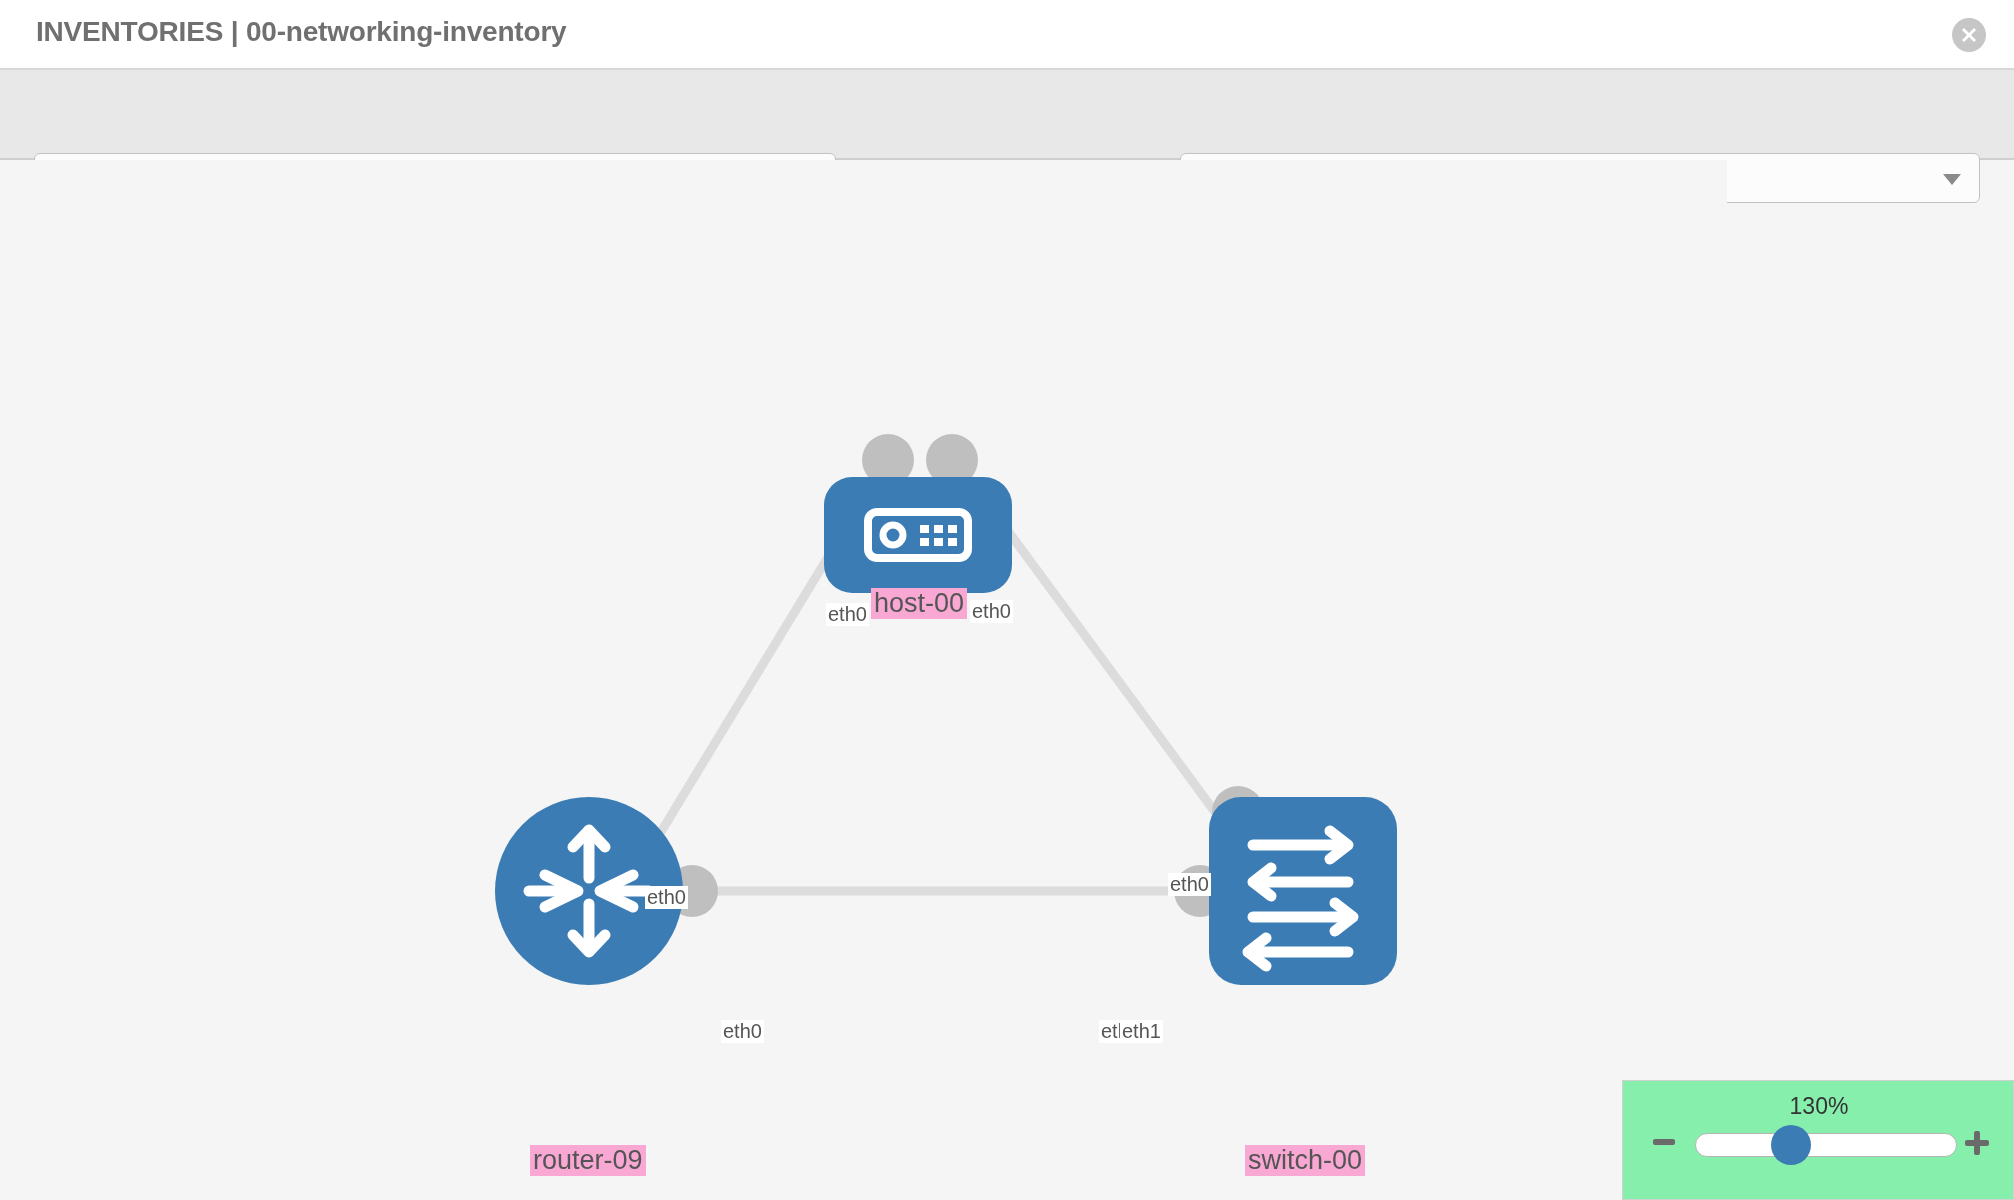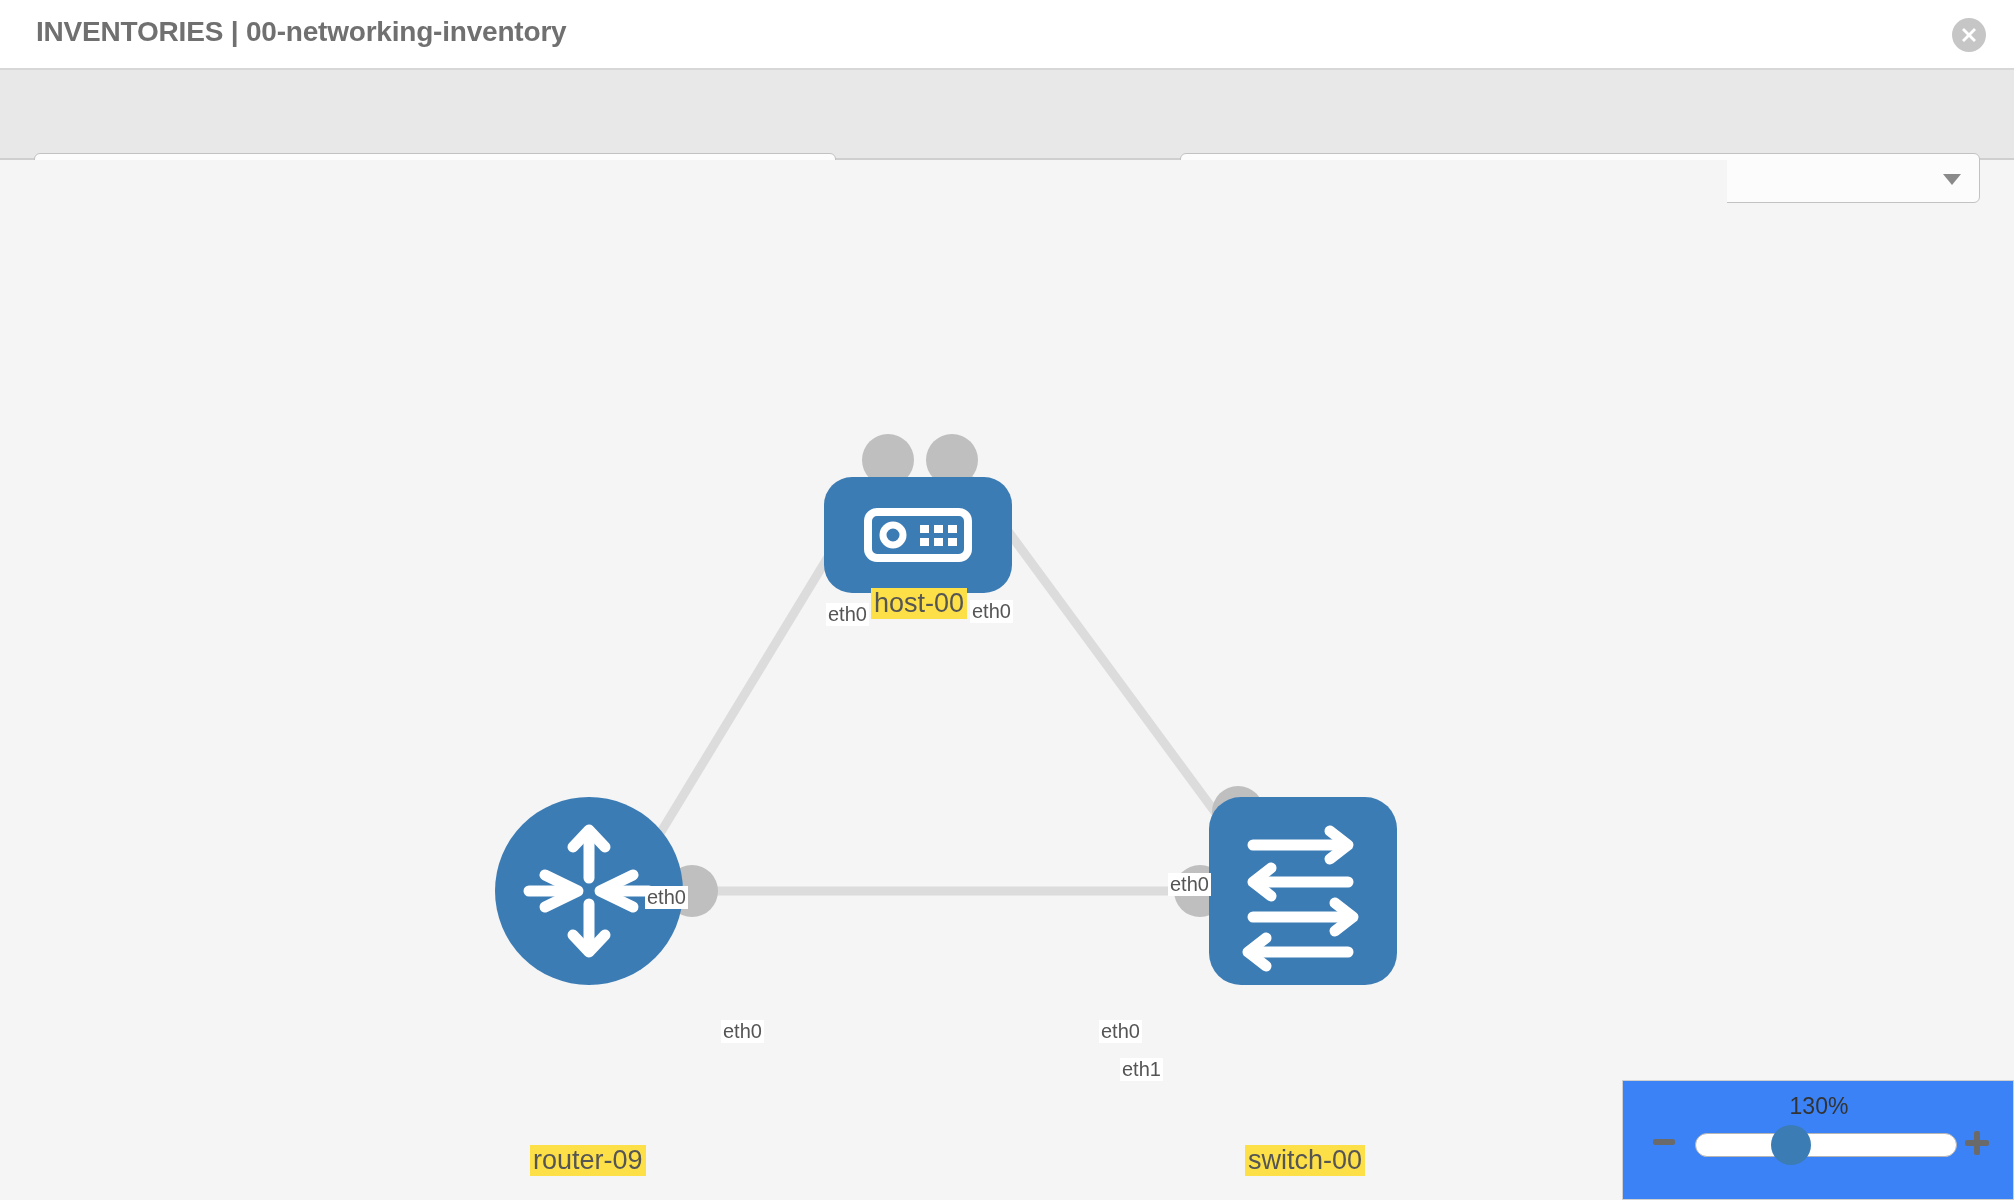--- a/index.html
+++ b/index.html
@@ -71,38 +71,38 @@
     width: 1727px; height: 1040px;
     background: #f5f5f5;
     overflow: hidden;
   }
   #topology-svg { position: absolute; left: 0; top: 0; }
 
   .node-label {
     position: absolute;
     font-size: 27px;
     color: #555555;
-    background: #fde047;
+    background: #f9a8d4;
     padding: 0 3px;
     white-space: nowrap;
   }
   .iface-label {
     position: absolute;
     font-size: 20px;
     color: #555555;
     background: #ffffff;
     padding: 0 2px;
     white-space: nowrap;
   }
 
   
   #zoom-panel {
     position: absolute; left: 1622px; top: 1080px;
     width: 392px; height: 120px;
-    background: #3b82f6;
+    background: #86efac;
     border: 1px solid #d0d0d0;
   }
   #zoom-level {
     position: absolute; top: 12px; left: 0; width: 392px;
     text-align: center;
     font-size: 23px; color: #333333;
   }
   #zoom-minus, #zoom-plus {
     position: absolute; top: 48px;
     color: #6a6a6a; cursor: pointer;
@@ -223,21 +223,21 @@
       </g>
     </g>
   </svg>
 
   <span class="iface-label" style="left:826px;  top:443px;">eth0</span>
   <span class="iface-label" style="left:970px;  top:440px;">eth0</span>
   <span class="iface-label" style="left:645px;  top:726px;">eth0</span>
   <span class="iface-label" style="left:1168px; top:713px;">eth0</span>
   <span class="iface-label" style="left:721px;  top:860px;">eth0</span>
   <span class="iface-label" style="left:1099px; top:860px;">eth0</span>
-  <span class="iface-label" style="left:1120px; top:898px;">eth1</span>
+  <span class="iface-label" style="left:1120px; top:860px;">eth1</span>
 
   <span class="node-label" style="left:871px;  top:428px;">host-00</span>
   <span class="node-label" style="left:530px;  top:985px;">router-09</span>
   <span class="node-label" style="left:1245px; top:985px;text-align:right;">switch-00</span>
 </div>
 
 <div id="zoom-panel">
   <div id="zoom-level">130%</div>
 
   <div id="zoom-minus">

